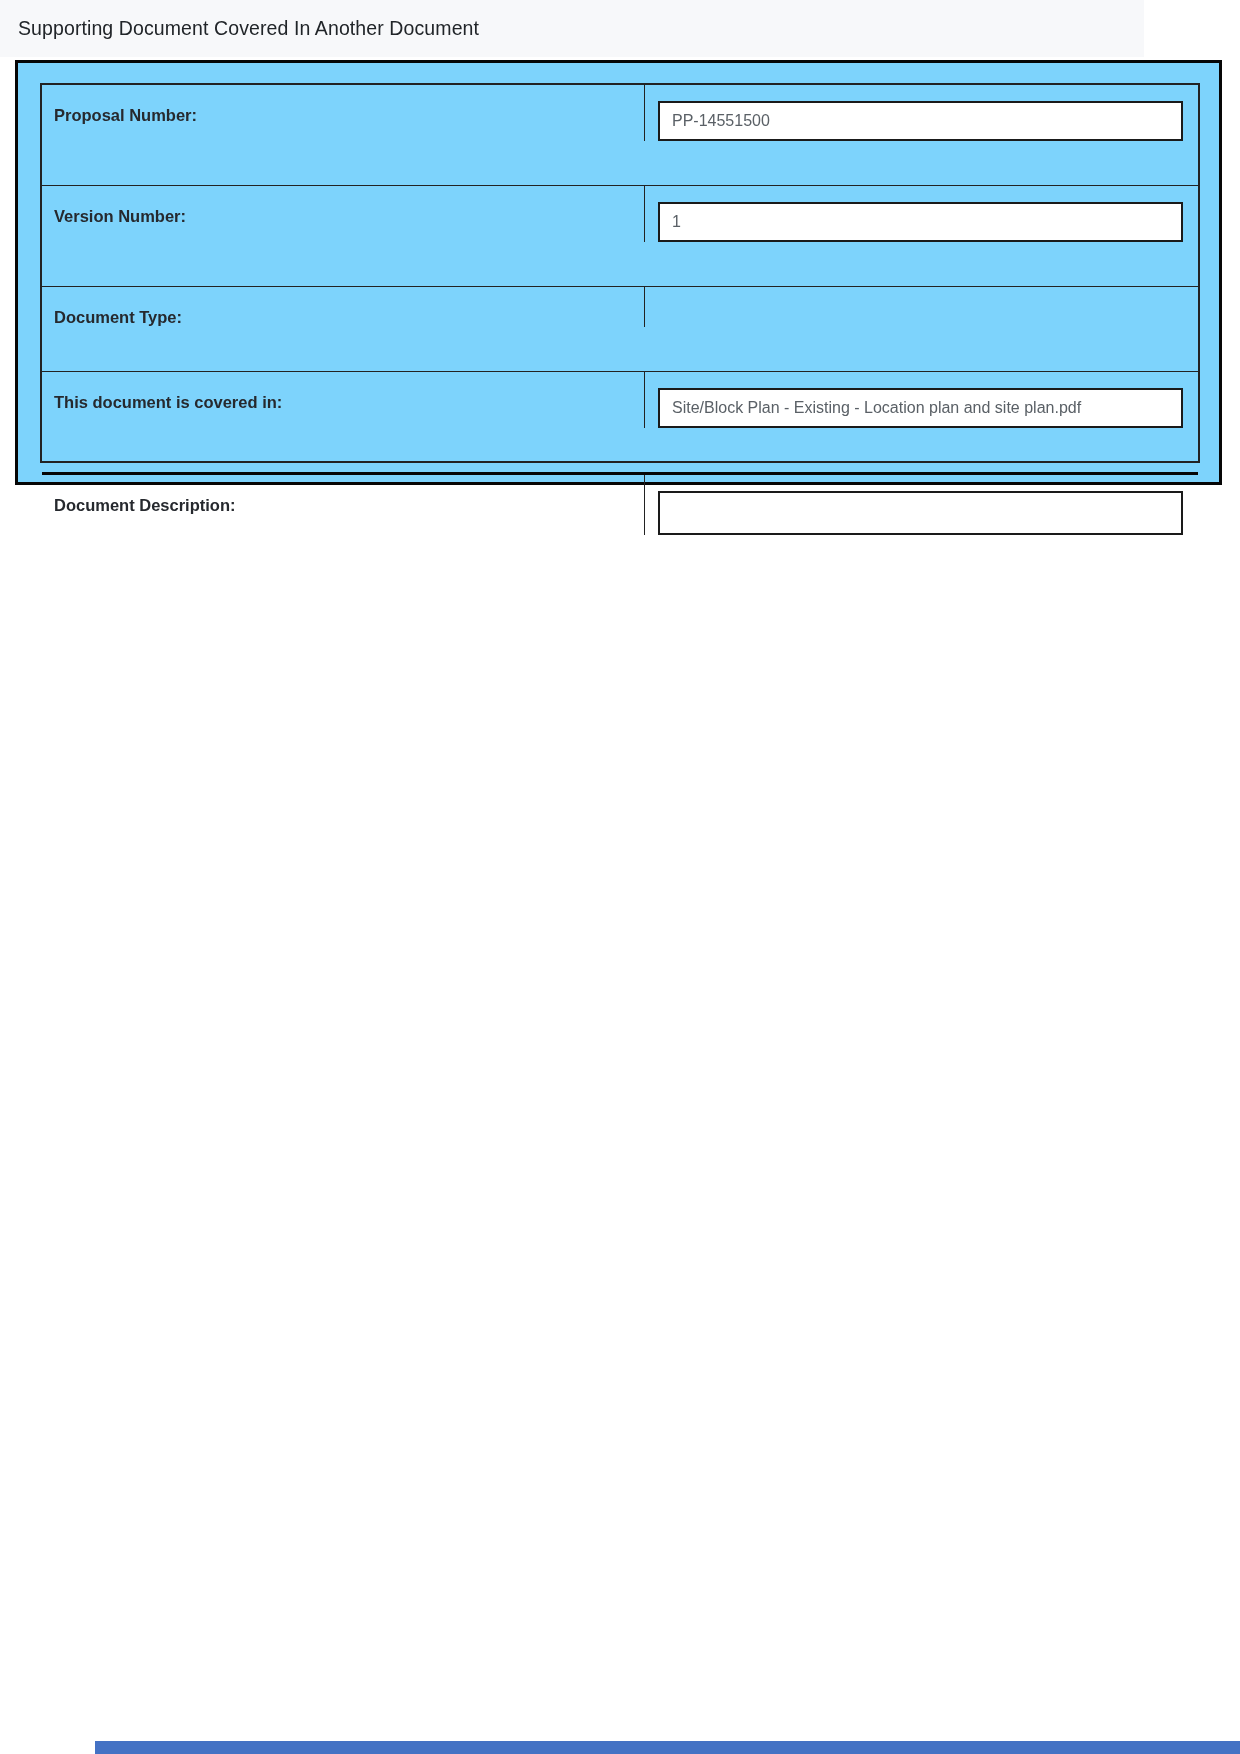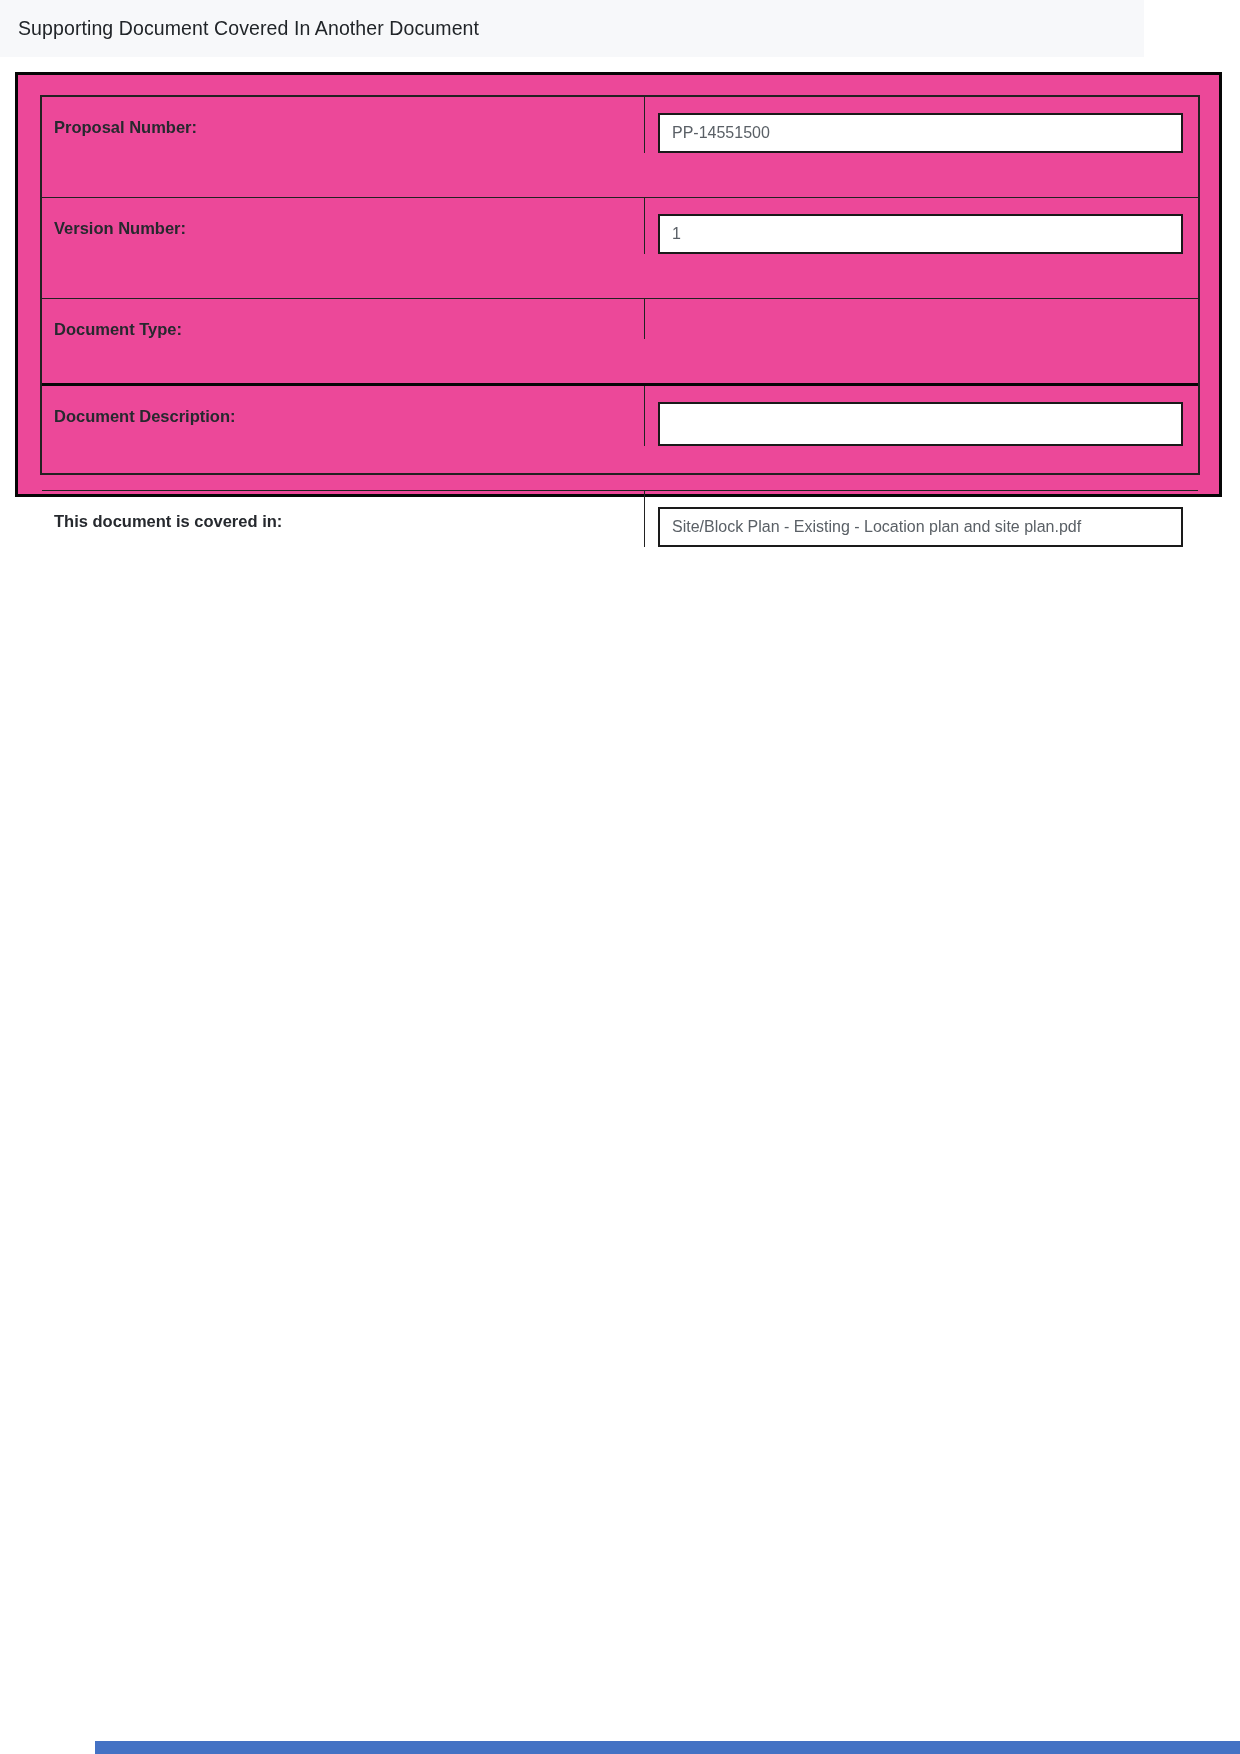--- a/index.html
+++ b/index.html
@@ -23,24 +23,24 @@
     padding-left: 18px;
     font-size: 19.5px;
     font-weight: 400;
     color: #212529;
     letter-spacing: 0.1px;
   }
 
   
   .form-container {
     position: absolute;
-    left: 15px; top: 72px;
+    left: 15px; top: 60px;
     width: 1207px; height: 425px;
     border: 3px solid #060606;
-    background: #ec4899;
+    background: #7dd3fc;
   }
 
   
   .form-table {
     position: absolute;
     left: 22px; top: 20px;
     width: 1160px; height: 380px;
     border: 2px solid #222222;
     display: flex;
     flex-direction: column;
@@ -122,34 +122,34 @@
         <input class="field-input" type="text" value="1" style="">
       </div>
     </div>
 
     <div class="form-row row-3">
       <div class="label-cell">
         <span class="field-label">Document Type:</span>
       </div>
     </div>
 
+    <div class="form-row row-4">
+      <div class="label-cell">
+        <span class="field-label">This document is covered in:</span>
+      </div>
+      <div class="value-cell">
+        <input class="field-input" type="text" value="Site/Block Plan - Existing - Location plan and site plan.pdf" style="">
+      </div>
+    </div>
+
     <div class="form-row row-5 thick-top">
       <div class="label-cell">
         <span class="field-label">Document Description:</span>
       </div>
       <div class="value-cell">
         <input class="field-input" type="text" value="" style="">
       </div>
     </div>
 
-    <div class="form-row row-4">
-      <div class="label-cell">
-        <span class="field-label">This document is covered in:</span>
-      </div>
-      <div class="value-cell">
-        <input class="field-input" type="text" value="Site/Block Plan - Existing - Location plan and site plan.pdf" style="">
-      </div>
-    </div>
-
   </div>
 </div>
 
 <div class="footer-accent-bar"></div>
 
 </body></html>

